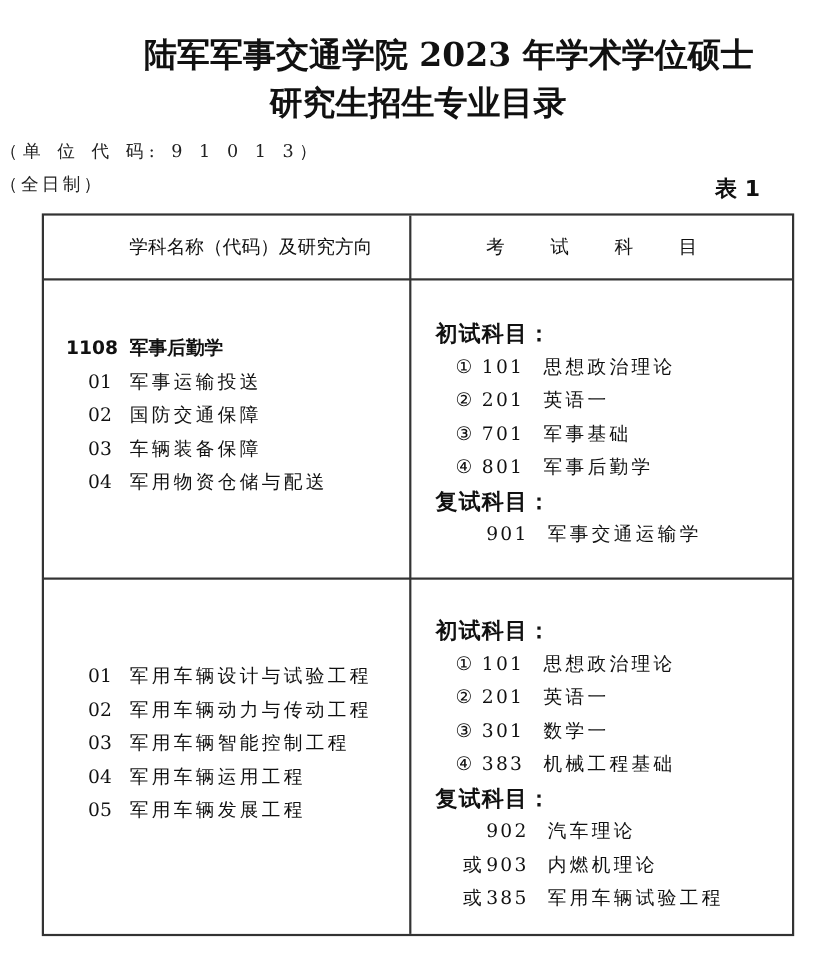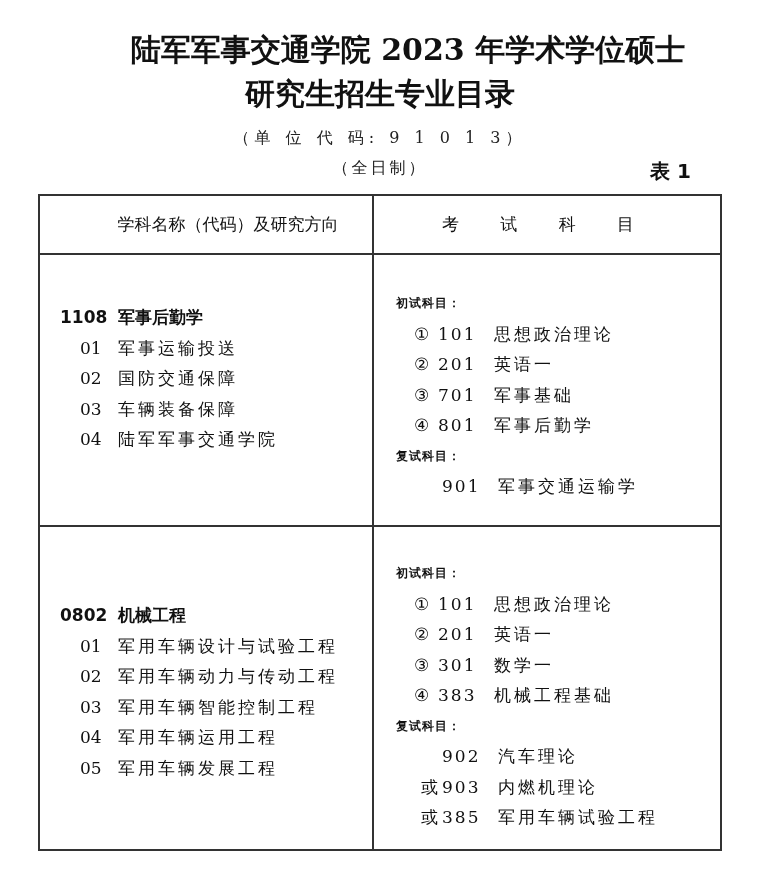--- a/index.html
+++ b/index.html
@@ -1,39 +1,39 @@
 <!DOCTYPE html>
 <html><head>
 <meta charset="utf-8">
 <style>
   html, body { margin:0; padding:0; background:#ffffff; }
   body { width:760px; height:889px; position:relative; overflow:hidden; color:#111; font-family:"DejaVu Serif","Liberation Serif",serif; }
   .title { position:absolute; left:0; width:760px; text-align:center; font-weight:bold; font-size:30px; letter-spacing:0px; color:#111; }
   .t1 { top:30px;padding-left:28px; }
   .t2 { top:74px; }
-  .sub { position:absolute; left:0; width:760px; text-align:center; font-size:16px; color:#222; }
+  .sub { position:absolute; left:0; width:760px; font-size:16px; color:#222; }
   .s1 { top:128px; letter-spacing:5px; }
   .s2 { top:158px; letter-spacing:3px; }
   .tabno { position:absolute; top:158px; left:650px; font-size:20px; font-weight:bold; font-family:"DejaVu Sans","Liberation Sans",sans-serif; }
   .tbl { position:absolute; left:38px; top:194px; width:684px; height:657px; border:2px solid #333; box-sizing:border-box; }
   .vline { position:absolute; left:332px; top:0; width:2px; height:100%; background:#333; }
   .hline { position:absolute; left:0; width:100%; height:2px; background:#333; }
   .h1l { top:57px; }
   .h2l { top:329px; }
   .hdr { position:absolute; top:0; height:57px; display:flex; align-items:center; justify-content:center; font-size:17px; font-family:"DejaVu Sans","Liberation Sans",sans-serif; }
   .hdr-l { left:0; width:376px; }
   .hdr-r { left:334px; width:346px; letter-spacing:18px; }
   .cell { position:absolute; font-size:17px; }
   .line { height:30.5px; line-height:30.5px; white-space:nowrap; }
   .code { display:inline-block; font-family:"DejaVu Serif","Liberation Serif",serif; }
   .major-code { width:58px; font-family:"DejaVu Sans","Liberation Sans",sans-serif; font-weight:bold; }
   .major-name { font-weight:bold; font-family:"DejaVu Sans","Liberation Sans",sans-serif; }
   .dir-code { width:38px; margin-left:20px; }
   .dir-name { letter-spacing:3px; }
-  .sect { font-family:"DejaVu Sans","Liberation Sans",sans-serif; font-weight:bold; font-size:12px; letter-spacing:1px; }
+  .sect { font-family:"DejaVu Sans","Liberation Sans",sans-serif; font-weight:bold; font-size:20px; letter-spacing:1px; }
   .subj { padding-left:18px; }
   .num { display:inline-block; width:24px; }
   .scode { display:inline-block; width:56px; letter-spacing:2px; }
   .prefix { display:inline-block; width:24px; text-align:right; padding-right:4px;}
   .sname { letter-spacing:3px; }
 </style>
 </head>
 <body>
 
 <div class="title t1">陆军军事交通学院 2023 年学术学位硕士</div>
@@ -50,37 +50,34 @@
   <div class="hdr hdr-l">学科名称（代码）及研究方向</div>
   <div class="hdr hdr-r">考 试 科 目</div>
 
   <div class="cell" style="left:20px; top:106px;">
     <div class="line">
       <span class="code major-code">1108</span><span class="major-name">军事后勤学</span>
     </div>
     <div class="line"><span class="code dir-code">01</span><span class="dir-name">军事运输投送</span></div>
     <div class="line"><span class="code dir-code">02</span><span class="dir-name">国防交通保障</span></div>
     <div class="line"><span class="code dir-code">03</span><span class="dir-name">车辆装备保障</span></div>
-    <div class="line"><span class="code dir-code">04</span><span class="dir-name">陆军军事交通学院</span></div>
+    <div class="line"><span class="code dir-code">04</span><span class="dir-name">军用物资仓储与配送</span></div>
   </div>
 
   <div class="cell" style="left:356px; top:92px;">
     <div class="line sect">初试科目：</div>
     <div class="line subj"><span class="num">①</span><span class="scode">101</span><span class="sname">思想政治理论</span></div>
     <div class="line subj"><span class="num">②</span><span class="scode">201</span><span class="sname">英语一</span></div>
     <div class="line subj"><span class="num">③</span><span class="scode">701</span><span class="sname">军事基础</span></div>
     <div class="line subj"><span class="num">④</span><span class="scode">801</span><span class="sname">军事后勤学</span></div>
     <div class="line sect">复试科目：</div>
     <div class="line" style="padding-left:18px;"><span class="prefix"></span><span class="scode">901</span><span class="sname">军事交通运输学</span></div>
   </div>
 
   <div class="cell" style="left:20px; top:404px;">
-    <div class="line">
-      <span class="code major-code">0802</span><span class="major-name">机械工程</span>
-    </div>
     <div class="line"><span class="code dir-code">01</span><span class="dir-name">军用车辆设计与试验工程</span></div>
     <div class="line"><span class="code dir-code">02</span><span class="dir-name">军用车辆动力与传动工程</span></div>
     <div class="line"><span class="code dir-code">03</span><span class="dir-name">军用车辆智能控制工程</span></div>
     <div class="line"><span class="code dir-code">04</span><span class="dir-name">军用车辆运用工程</span></div>
     <div class="line"><span class="code dir-code">05</span><span class="dir-name">军用车辆发展工程</span></div>
   </div>
 
   <div class="cell" style="left:356px; top:362px;">
     <div class="line sect">初试科目：</div>
     <div class="line subj"><span class="num">①</span><span class="scode">101</span><span class="sname">思想政治理论</span></div>

